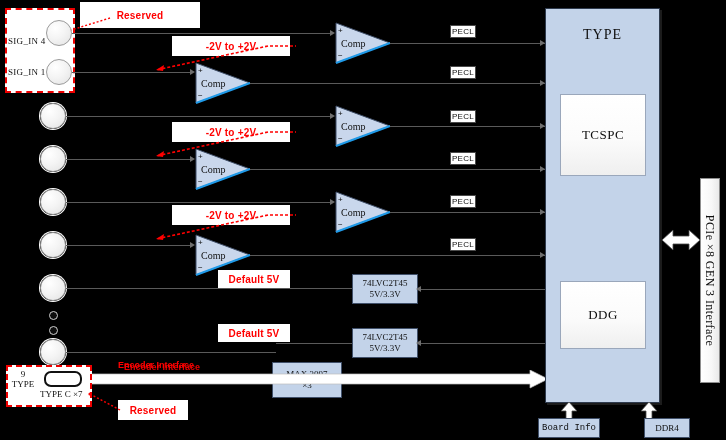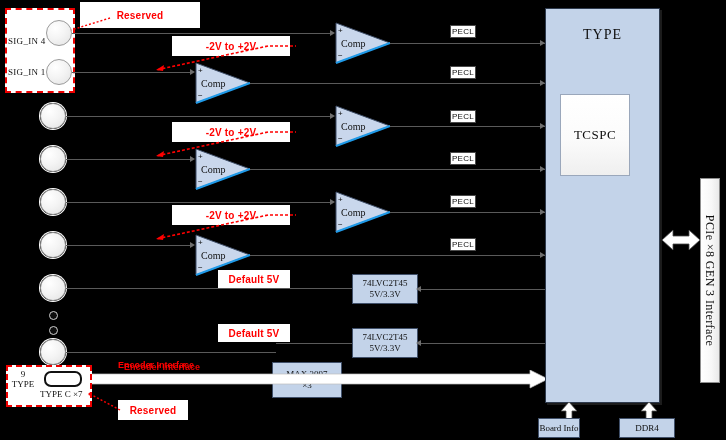--- a/index.html
+++ b/index.html
@@ -338,44 +338,47 @@
     <span>MAX 3097</span>
     <span>×3</span>
   </div>
 
   <svg class="abs" style="left:60px;top:370px;width:490px;height:20px;">
     <polygon points="0,4 470,4 470,0 488,9 470,18 470,14 0,14" fill="#ffffff" stroke="#bdbdbd" stroke-width="0.7"></polygon>
   </svg>
 
   <div class="abs fpga" style="left:545px;top:8px;width:115px;height:395px;">
     <div class="fpga-title">TYPE</div>
-    <div class="abs subblock" style="left:14px;top:85px;width:70px;height:82px;">
+    <div class="abs subblock" style="left:14px;top:85px;width:86px;height:82px;">
       <span>TCSPC</span>
     </div>
+    <div class="abs subblock" style="left:14px;top:272px;width:86px;height:68px;">
+      <span>DDG</span>
+    </div>
   </div>
 
   <div class="abs pcie" style="left:700px;top:178px;width:20px;height:205px;">
     <span>PCIe ×8 GEN 3 Interface</span>
   </div>
 
   <svg class="abs" style="left:662px;top:228px;width:38px;height:24px;">
     <polygon points="0,12 11,2 11,8 27,8 27,2 38,12 27,22 27,16 11,16 11,22" fill="#ffffff" stroke="#4a4a4a" stroke-width="0.8"></polygon>
   </svg>
 
   <svg class="abs" style="left:561px;top:402px;width:16px;height:17px;">
     <polygon points="8,0 16,9 11,9 11,17 5,17 5,9 0,9" fill="#ffffff" stroke="#4a4a4a" stroke-width="0.8"></polygon>
   </svg>
-  <div class="abs bottomblk" style="left:538px;top:418px;width:42px;height:20px;">
+  <div class="abs bottomblk" style="left:538px;top:418px;width:62px;height:20px;font-family:Liberation Mono, monospace;">
     <span>Board Info</span>
   </div>
 
   <svg class="abs" style="left:641px;top:402px;width:16px;height:17px;">
     <polygon points="8,0 16,9 11,9 11,17 5,17 5,9 0,9" fill="#ffffff" stroke="#4a4a4a" stroke-width="0.8"></polygon>
   </svg>
-  <div class="abs bottomblk" style="left:619px;top:418px;width:56px;height:20px;">
+  <div class="abs bottomblk" style="left:644px;top:418px;width:46px;height:20px;">
     <span>DDR4</span>
   </div>
 
   <div class="abs dashbox" style="left:6px;top:365px;width:86px;height:42px;"></div>
 
   <div class="lvds-txt" style="left:10px;top:369px;width:26px;">
     <span>9</span><br>
     <span>TYPE</span>
   </div>
 

